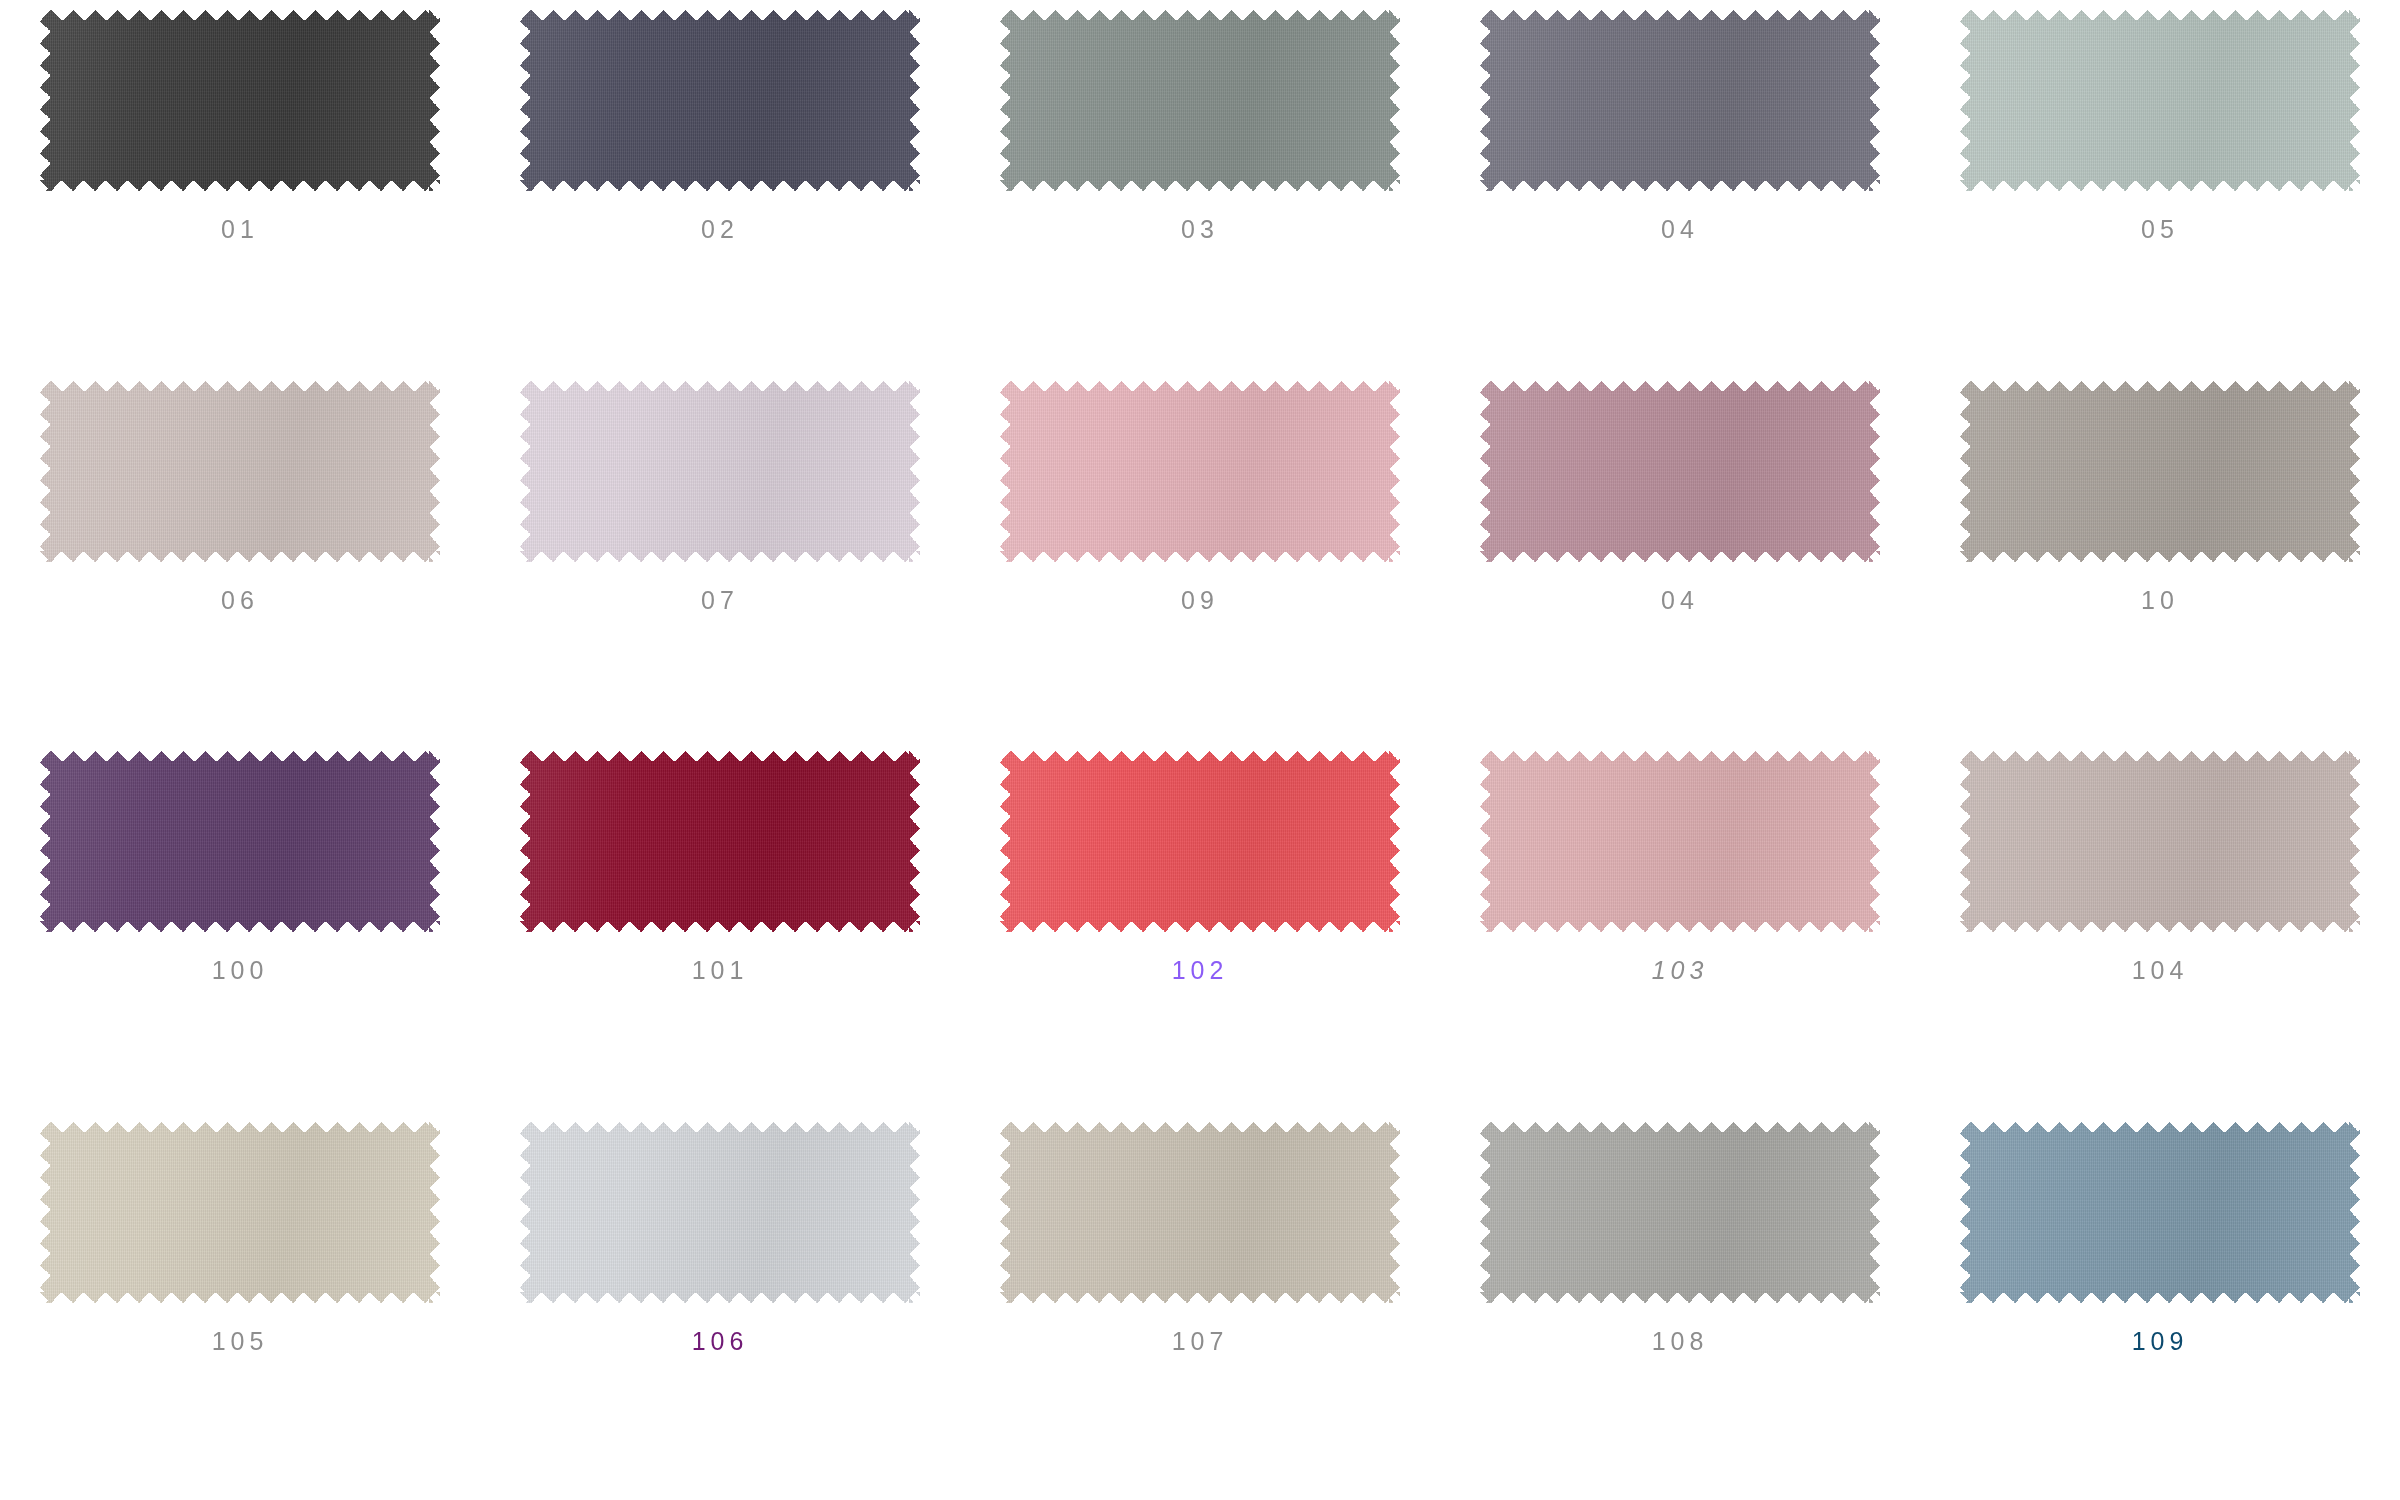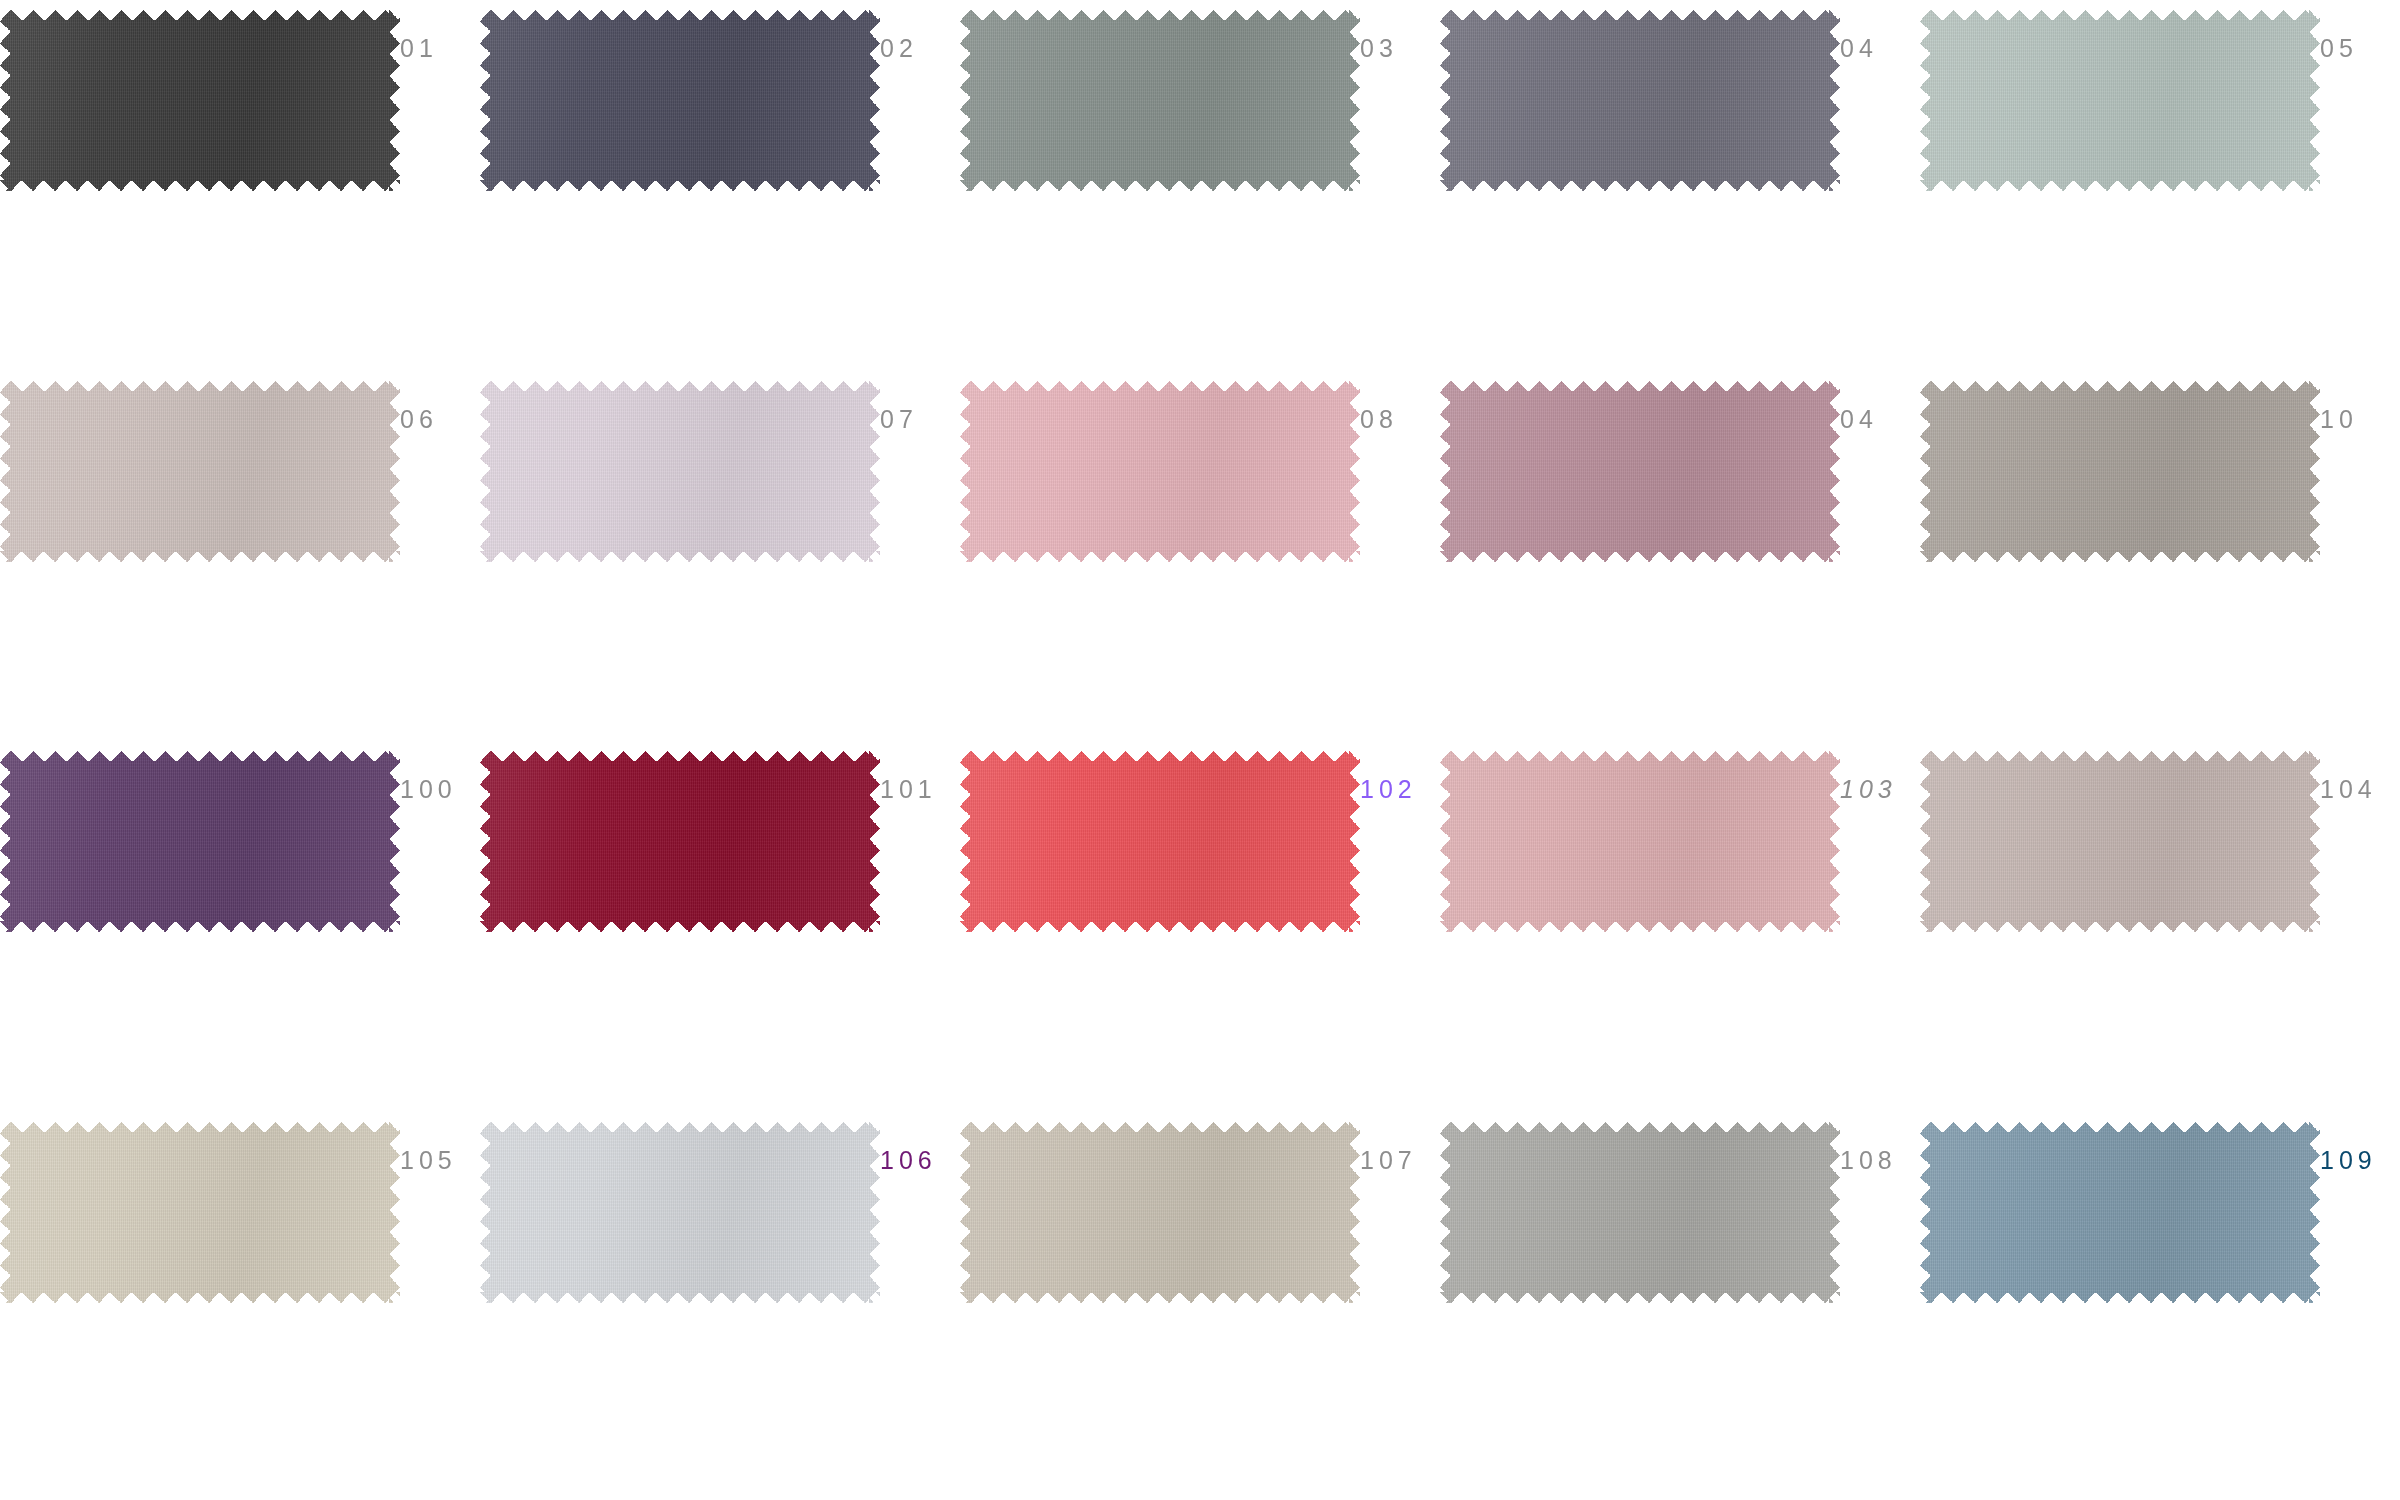--- a/index.html
+++ b/index.html
@@ -19,22 +19,22 @@
     grid-template-columns: repeat(5, 1fr);
     grid-template-rows: repeat(4, 1fr);
     width: 2400px;
     height: 1500px;
     box-sizing: border-box;
     padding: 10px 0 8px 0;
   }
 
   .swatch-cell {
     display: flex;
-    flex-direction: row;
-    align-items: flex-start;
+    flex-direction: column;
+    align-items: center;
     justify-content: flex-start;
     position: relative;
   }
 
   .swatch-chip-wrap {
     position: relative;
     width: 400px;
     height: 181px;
     display: flex;
     align-items: center;
@@ -150,21 +150,21 @@
     <div class="swatch-cell">
       <div class="swatch-chip-wrap">
         <div class="swatch-chip" style="background: rgb(222, 211, 221);"></div>
       </div>
       <div class="swatch-label" style="color: rgb(141, 141, 141);">07</div>
     </div>
     <div class="swatch-cell">
       <div class="swatch-chip-wrap">
         <div class="swatch-chip" style="background: rgb(231, 180, 187);"></div>
       </div>
-      <div class="swatch-label" style="color: rgb(141, 141, 141);">08</div>
+      <div class="swatch-label" style="color: rgb(141, 141, 141);">09</div>
     </div>
     <div class="swatch-cell">
       <div class="swatch-chip-wrap">
         <div class="swatch-chip" style="background: rgb(185, 142, 155);"></div>
       </div>
       <div class="swatch-label" style="color: rgb(141, 141, 141);">04</div>
     </div>
     <div class="swatch-cell">
       <div class="swatch-chip-wrap">
         <div class="swatch-chip" style="background: rgb(169, 162, 155);"></div>

